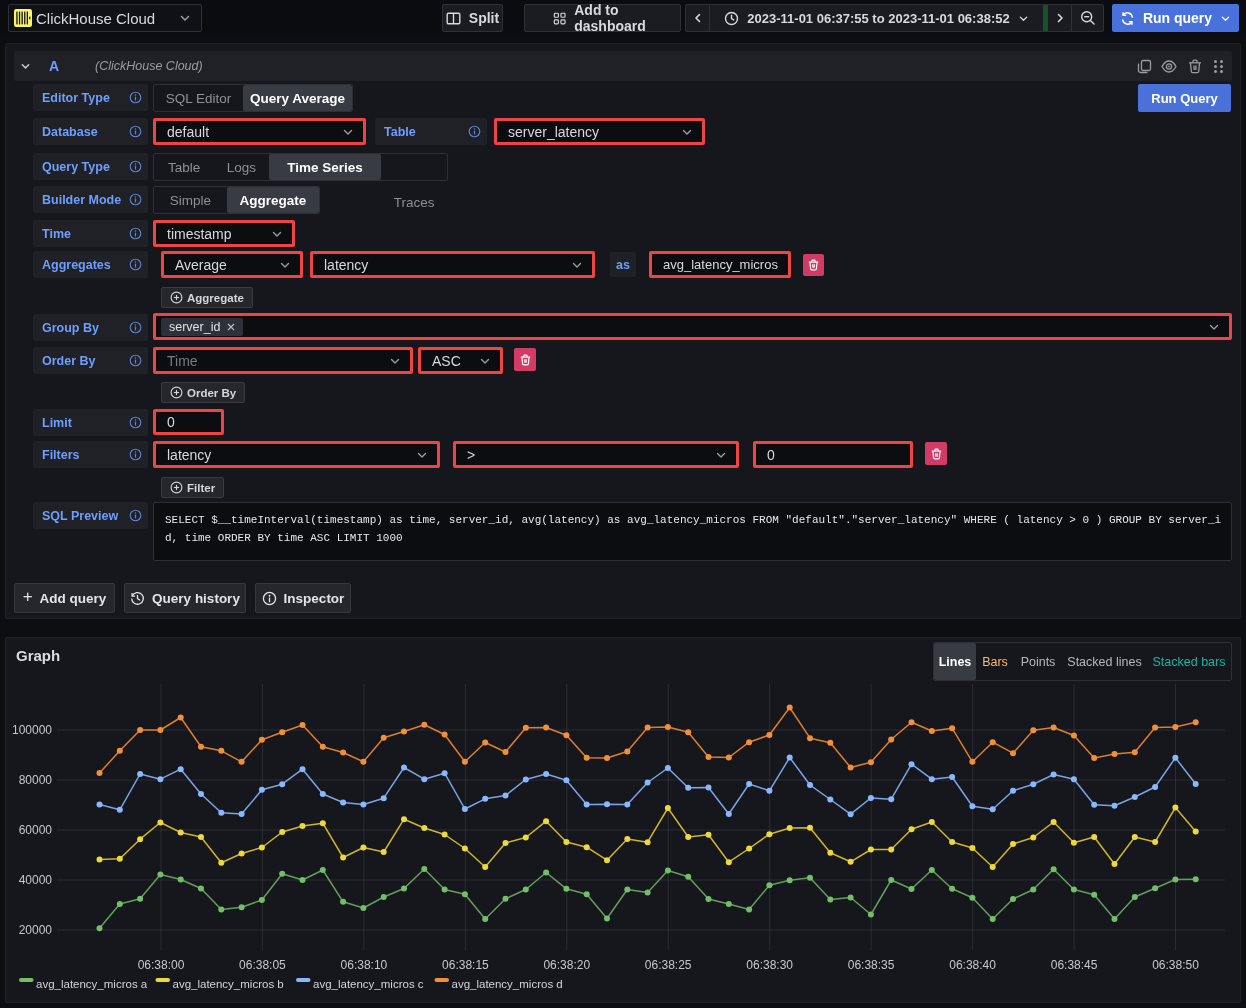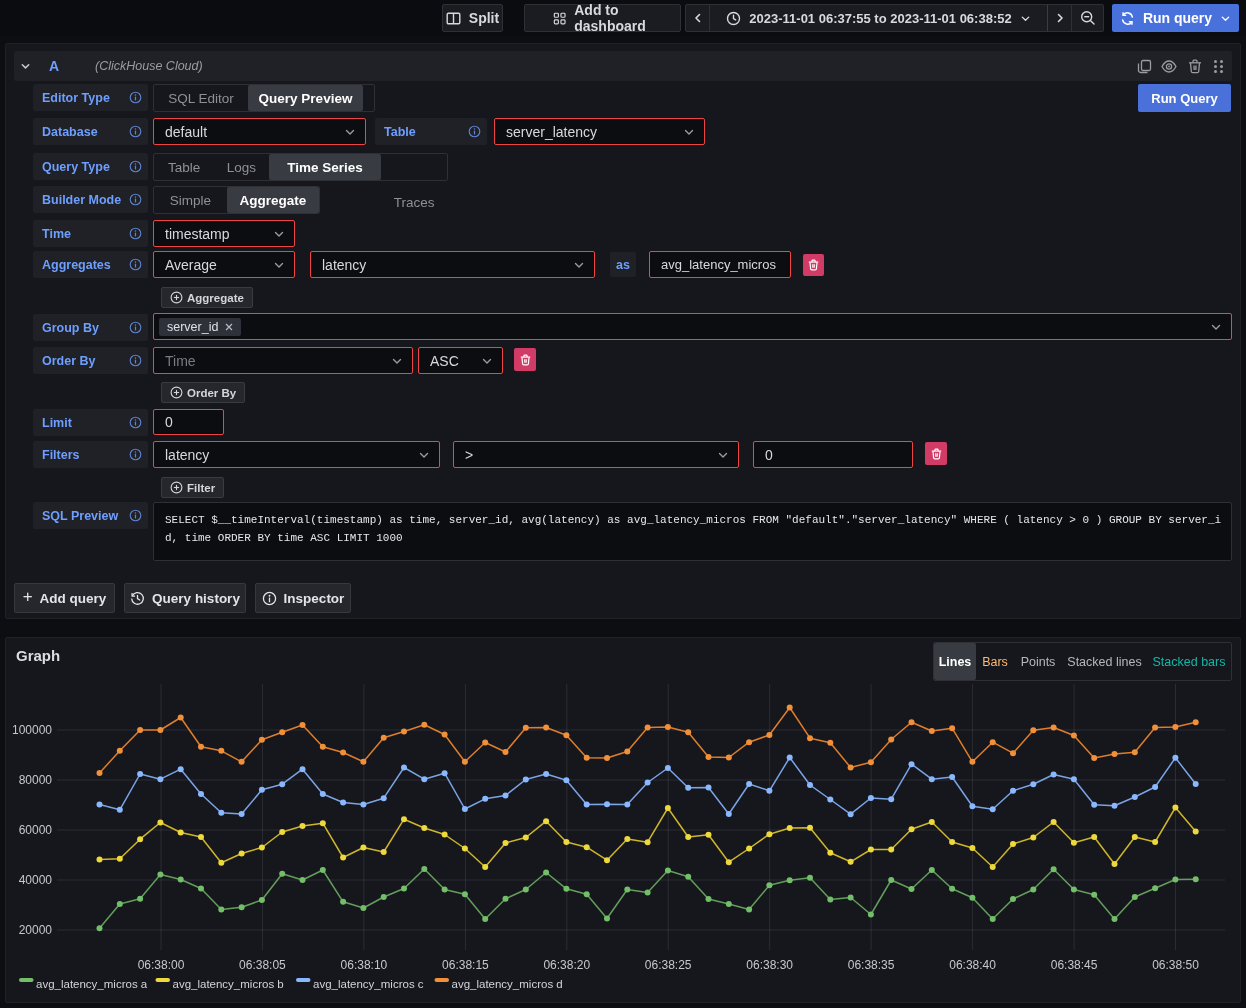--- a/index.html
+++ b/index.html
@@ -4,36 +4,53 @@
 <style>
   * { margin:0; padding:0; box-sizing:border-box; }
   html,body { width:1246px; height:1008px; background:#0d0e12; font-family:"Liberation Sans",sans-serif; overflow:hidden; position:relative; }
   .abs { position:absolute; }
   .toolbar { position:absolute; left:0; top:0; width:1246px; height:36px; background:#0b0c0f; }
   .tbtn { position:absolute; top:4px; height:28px; background:#1b1c22; border:1px solid #2f3036; border-radius:2px; color:#d8d9dd; font-size:14px; font-weight:700; display:flex; align-items:center; justify-content:center; gap:8px; }
   .panel { position:absolute; left:5px; width:1236px; background:#16171d; border:1px solid #202127; border-radius:2px; }
   .hdrrow { position:absolute; left:14px; width:1218px; height:30px; background:#1f2127; border-radius:2px; }
   .lbl { position:absolute; left:33px; width:115px; height:27px; background:#1f2127; border-radius:2px; color:#6e9fff; font-size:12.5px; font-weight:700; display:flex; align-items:center; padding-left:9px; }
   .lbl .info { position:absolute; right:6px; }
-  .sel { position:absolute; height:27px; background:#0c0d11; border:1px solid #ef4444; border-radius:2px; color:#d8d9dd; font-size:14px; display:flex; align-items:center; padding:0 11px; }
+  .sel { position:absolute; height:27px; background:#0c0d11; border:3px solid #ef4444; border-radius:2px; color:#d8d9dd; font-size:14px; display:flex; align-items:center; padding:0 11px; }
   .sel .car { position:absolute; right:9px; }
   .radio { position:absolute; height:28px; border:1px solid #2e3036; border-radius:2px; display:flex; background:#16171d; }
   .radio span { display:flex; align-items:center; justify-content:center; font-size:13.5px; color:#8e9097; white-space:nowrap; }
   .radio span.on { background:#383b42; border-radius:2px; color:#fff; font-weight:700; }
   .addbtn { position:absolute; height:21px; background:#26272d; border:1px solid #3a3b41; border-radius:2px; color:#d5d6da; font-size:11.5px; font-weight:700; display:flex; align-items:center; gap:4px; padding:0 8px; }
   .trash { position:absolute; width:22px; height:23px; background:#d13b66; border-radius:2px; display:flex; align-items:center; justify-content:center; }
   .bbtn { position:absolute; top:583px; height:30px; background:#26272d; border:1px solid #37383e; border-radius:2px; color:#e3e4e8; font-size:13.5px; font-weight:700; display:flex; align-items:center; justify-content:center; gap:7px; }
   .chart { position:absolute; left:0; top:637px; }
   svg.ic { display:block; }
 </style>
 </head>
 <body>
 
 <div class="toolbar">
 
+  <div class="tbtn" style="left:8px; width:194px; background:#101116; font-weight:400; justify-content:flex-start; padding:0 10px 0 5px; gap:4px;">
+    <svg class="ic" width="18" height="18" viewBox="0 0 18 18">
+        <rect x="0" y="0" width="18" height="18" rx="2.2" fill="#f9f66e"></rect>
+        <g fill="#15161b">
+          <rect x="2.3" y="2.6" width="1.3" height="12.8"></rect>
+          <rect x="4.9" y="2.6" width="1.3" height="12.8"></rect>
+          <rect x="7.5" y="2.6" width="1.3" height="12.8"></rect>
+          <rect x="10.1" y="2.6" width="1.3" height="12.8"></rect>
+          <rect x="12.7" y="2.6" width="1.3" height="12.8"></rect>
+          <rect x="15.1" y="7.7" width="1.3" height="2.6"></rect>
+        </g>
+      </svg>
+    <span style="font-size:15px;">ClickHouse Cloud</span>
+    <svg class="ic" width="12" height="12" viewBox="0 0 12 12" style="position:absolute; right:10px;">
+        <path d="M2.5 4.5 L6 8 L9.5 4.5" stroke="#9b9ca3" stroke-width="1.5" fill="none" stroke-linecap="round" stroke-linejoin="round"></path>
+      </svg>
+  </div>
 
   <div class="tbtn" style="left:442px; width:61px;">
     <svg class="ic" width="15" height="15" viewBox="0 0 15 15">
         <rect x="1.2" y="2.2" width="12.6" height="10.6" rx="1.2" fill="none" stroke="#d8d9dd" stroke-width="1.4"></rect>
         <line x1="7.5" y1="2.2" x2="7.5" y2="12.8" stroke="#d8d9dd" stroke-width="1.4"></line>
       </svg>
     <span>Split</span>
   </div>
 
   <div class="tbtn" style="left:524px; width:157px;padding-left:28px;">
@@ -45,21 +62,21 @@
       </svg>
     <span>Add to dashboard</span>
   </div>
 
   <div class="tbtn" style="left:685px; width:419px; gap:0; padding:0;">
     <div style="width:24px; height:100%; display:flex; align-items:center; justify-content:center; border-right:1px solid #2f3036;">
       <svg class="ic" width="10" height="10" viewBox="0 0 10 10">
           <path d="M6.5 1.5 L3 5 L6.5 8.5" stroke="#d8d9dd" stroke-width="1.6" fill="none" stroke-linecap="round" stroke-linejoin="round"></path>
         </svg>
     </div>
-    <div style="flex:1; height:100%; display:flex; align-items:center; justify-content:center; gap:8px; border-right:1px solid #14532d;">
+    <div style="flex:1; height:100%; display:flex; align-items:center; justify-content:center; gap:8px; border-right:5px solid #14532d;">
       <svg class="ic" width="15" height="15" viewBox="0 0 15 15">
           <circle cx="7.5" cy="7.5" r="6" fill="none" stroke="#d8d9dd" stroke-width="1.4"></circle>
           <path d="M7.5 4.2 V7.7 L9.7 8.9" stroke="#d8d9dd" stroke-width="1.4" fill="none" stroke-linecap="round"></path>
         </svg>
       <span style="font-size:13px;">2023-11-01 06:37:55 to 2023-11-01 06:38:52</span>
       <svg class="ic" width="11" height="11" viewBox="0 0 12 12">
           <path d="M2.5 4.5 L6 8 L9.5 4.5" stroke="#d8d9dd" stroke-width="1.5" fill="none" stroke-linecap="round" stroke-linejoin="round"></path>
         </svg>
     </div>
     <div style="width:24px; height:100%; display:flex; align-items:center; justify-content:center; border-right:1px solid #2f3036;">
@@ -124,23 +141,23 @@
     <circle cx="9.5" cy="12.5" r="1.5"></circle>
   </svg>
 
 <div class="lbl" style="top:84px;">Editor Type<span class="info">
       <svg class="ic" width="13" height="13" viewBox="0 0 14 14">
         <circle cx="7" cy="7" r="5.7" fill="none" stroke="#5f82cf" stroke-width="1.2"></circle>
         <circle cx="7" cy="4.3" r="0.85" fill="#5f82cf"></circle>
         <rect x="6.35" y="6" width="1.3" height="4.2" rx="0.6" fill="#5f82cf"></rect>
       </svg>
     </span></div>
-<div class="radio" style="left:153px; top:84px; width:222px;">
+<div class="radio" style="left:153px; top:84px; width:200px;">
   <span style="width:94px;">SQL Editor</span>
-  <span class="on" style="width:115px;">Query Preview</span>
+  <span class="on" style="width:115px;">Query Average</span>
 </div>
 <div class="abs" style="left:1138px; top:84px; width:93px; height:28px; background:#4a70da; border-radius:2px; color:#fff; font-size:13px; font-weight:700; display:flex; align-items:center; justify-content:center;">Run Query</div>
 
 <div class="lbl" style="top:118px;">Database<span class="info">
       <svg class="ic" width="13" height="13" viewBox="0 0 14 14">
         <circle cx="7" cy="7" r="5.7" fill="none" stroke="#5f82cf" stroke-width="1.2"></circle>
         <circle cx="7" cy="4.3" r="0.85" fill="#5f82cf"></circle>
         <rect x="6.35" y="6" width="1.3" height="4.2" rx="0.6" fill="#5f82cf"></rect>
       </svg>
     </span></div>
@@ -201,21 +218,21 @@
       </svg>
     </span></div>
 
 <div class="lbl" style="top:251px;">Aggregates<span class="info">
       <svg class="ic" width="13" height="13" viewBox="0 0 14 14">
         <circle cx="7" cy="7" r="5.7" fill="none" stroke="#5f82cf" stroke-width="1.2"></circle>
         <circle cx="7" cy="4.3" r="0.85" fill="#5f82cf"></circle>
         <rect x="6.35" y="6" width="1.3" height="4.2" rx="0.6" fill="#5f82cf"></rect>
       </svg>
     </span></div>
-<div class="sel" style="left:153px; top:251px; width:142px;">Average<span class="car">
+<div class="sel" style="left:161px; top:251px; width:142px;">Average<span class="car">
       <svg class="ic" width="12" height="12" viewBox="0 0 12 12">
         <path d="M2.5 4.5 L6 8 L9.5 4.5" stroke="#9b9ca3" stroke-width="1.4" fill="none" stroke-linecap="round" stroke-linejoin="round"></path>
       </svg>
     </span></div>
 <div class="sel" style="left:310px; top:251px; width:285px;">latency<span class="car">
       <svg class="ic" width="12" height="12" viewBox="0 0 12 12">
         <path d="M2.5 4.5 L6 8 L9.5 4.5" stroke="#9b9ca3" stroke-width="1.4" fill="none" stroke-linecap="round" stroke-linejoin="round"></path>
       </svg>
     </span></div>
 <div class="abs" style="left:610px; top:252px; width:26px; height:25px; background:#1f2127; border-radius:2px; color:#6e9fff; font-size:12.5px; font-weight:700; display:flex; align-items:center; justify-content:center;">as</div>

